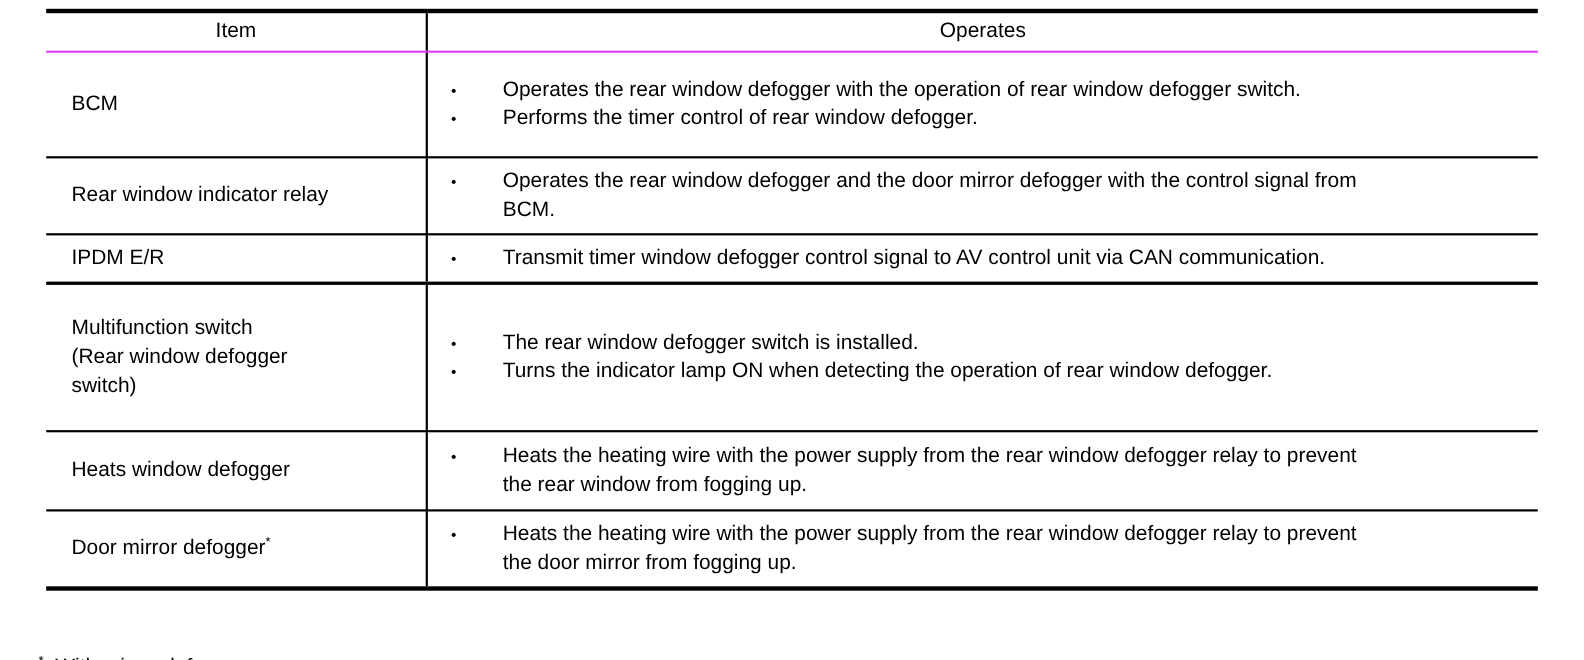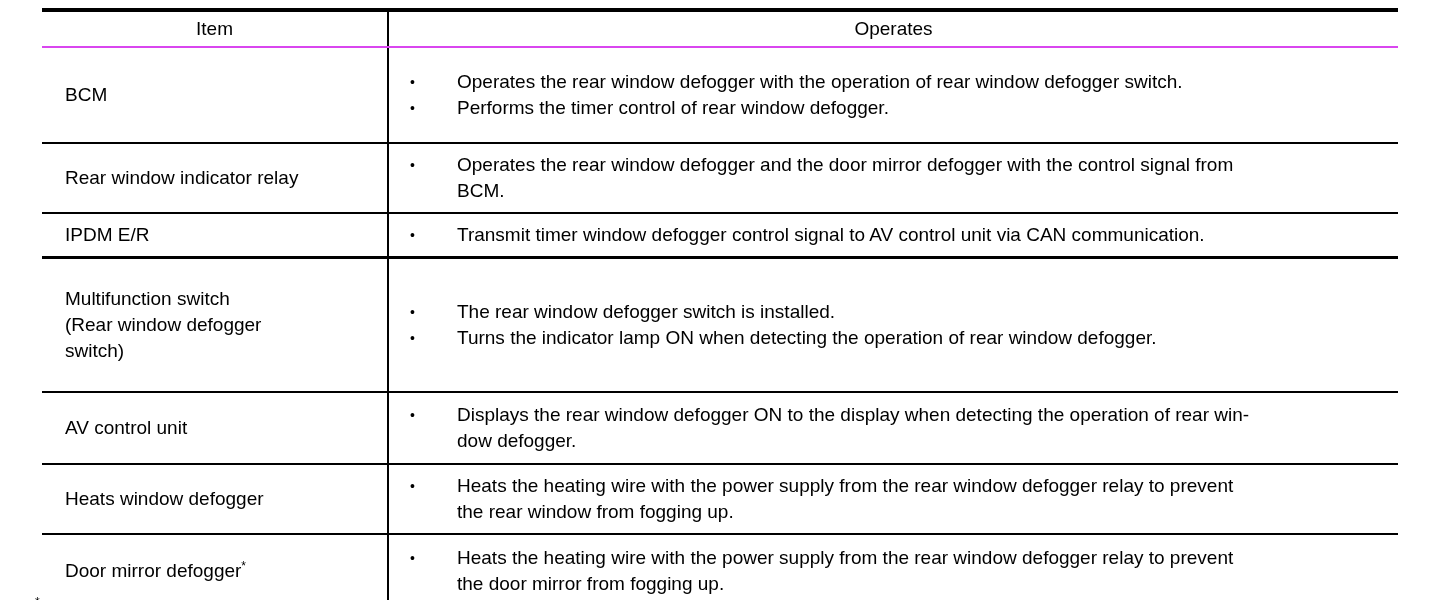--- a/index.html
+++ b/index.html
@@ -169,32 +169,20 @@
                 <span class="bullet-text">The rear window defogger switch is installed.</span>
               </li>
               <li class="bullet-item">
                 <span class="bullet-glyph">•</span>
                 <span class="bullet-text">Turns the indicator lamp ON when detecting the operation of rear window defogger.</span>
               </li>
             </ul>
           </td>
         </tr>
         <tr>
-          <td class="item-cell"><span class="item-text">AV control unit</span></td>
-          <td class="function-cell">
-            <ul class="bullets">
-              <li class="bullet-item">
-                <span class="bullet-glyph">•</span>
-                <span class="bullet-text">Displays the rear window defogger ON to the display when detecting the operation of rear win-
-dow defogger.</span>
-              </li>
-            </ul>
-          </td>
-        </tr>
-        <tr>
           <td class="item-cell"><span class="item-text">Heats window defogger</span></td>
           <td class="function-cell">
             <ul class="bullets">
               <li class="bullet-item">
                 <span class="bullet-glyph">•</span>
                 <span class="bullet-text">Heats the heating wire with the power supply from the rear window defogger relay to prevent
 the rear window from fogging up.</span>
               </li>
             </ul>
           </td>

